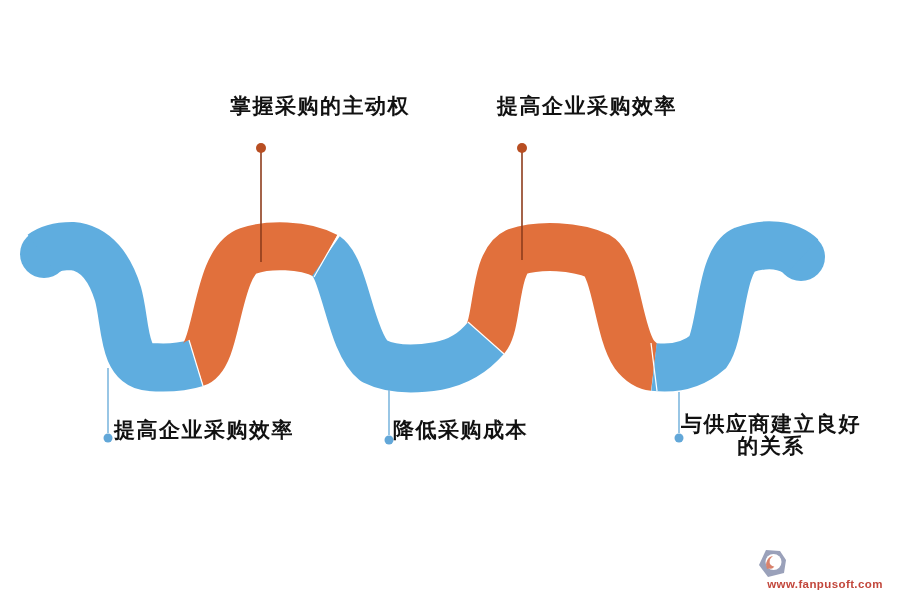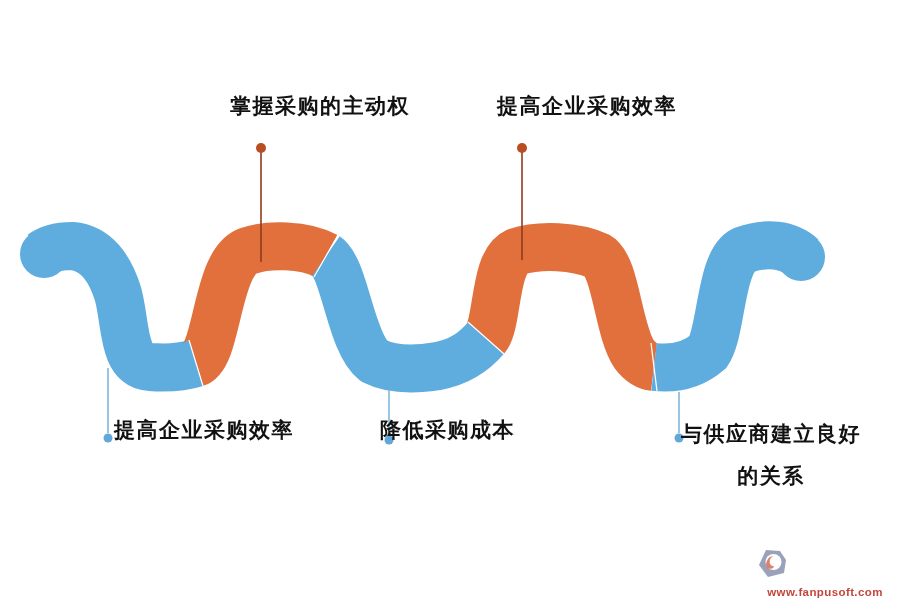--- a/index.html
+++ b/index.html
@@ -16,21 +16,21 @@
     font-size:21px;
     font-weight:700;
     color:#111111;
     letter-spacing:1.5px;
     line-height:26px;
     white-space:nowrap;
   }
   .benefit-label.wrap{
     white-space:normal;
     text-align:center;
-    line-height:42px;
+    line-height:22px;
   }
   .watermark{
     position:absolute;
     left:758px;top:549px;
     width:134px;
     display:flex;
     flex-wrap:wrap;
     align-items:center;
   }
   .watermark .logo-icon{width:29px;height:29px;flex:0 0 29px;}
@@ -42,21 +42,21 @@
     line-height:29px;
     margin-left:2px;
   }
   .watermark .brand-url{
     width:100%;
     font-size:11.5px;
     font-weight:700;
     color:#C2473C;
     letter-spacing:0.4px;
     text-align:center;
-    margin-top:8px;
+    margin-top:0px;
   }
 </style>
 </head>
 <body>
 
 <div class="stage">
 
   <svg class="ribbon-svg" width="900" height="600" viewBox="0 0 900 600">
 
     <circle cx="44" cy="254" r="24" fill="#5FADDF"></circle>
@@ -85,21 +85,21 @@
     <line x1="679" y1="392" x2="679" y2="433" stroke="#7FB8DF" stroke-width="1.6"></line>
     <circle cx="679" cy="438" r="4.5" fill="#62A7D8"></circle>
   </svg>
 
   <div class="benefit-label" style="left:230px;top:93px;">掌握采购的主动权</div>
 
   <div class="benefit-label" style="left:497px;top:93px;">提高企业采购效率</div>
 
   <div class="benefit-label" style="left:114px;top:417px;text-align:right;">提高企业采购效率</div>
 
-  <div class="benefit-label" style="left:380px;top:417px;">降低采购成本</div>
+  <div class="benefit-label" style="left:393px;top:417px;">降低采购成本</div>
 
   <div class="benefit-label wrap" style="left:673px;top:413px;width:196px;">与供应商建立良好的关系</div>
 
   <div class="watermark">
     <svg class="logo-icon" viewBox="0 0 29 29">
       <path d="M 8 1 L 22 2 L 28 11 L 26 24 L 10 28 L 1 16 Z" fill="#9AA1BA"></path>
       <circle cx="15.5" cy="13" r="8" fill="#ffffff"></circle>
       <path d="M 9 20 C 7 14 9 8 15 7 C 11 10 10 15 12 19 Z" fill="#D9826C"></path>
       <circle cx="12.5" cy="15.5" r="4.2" fill="#D9826C"></circle>
       <circle cx="16" cy="13" r="4.4" fill="#ffffff"></circle>

